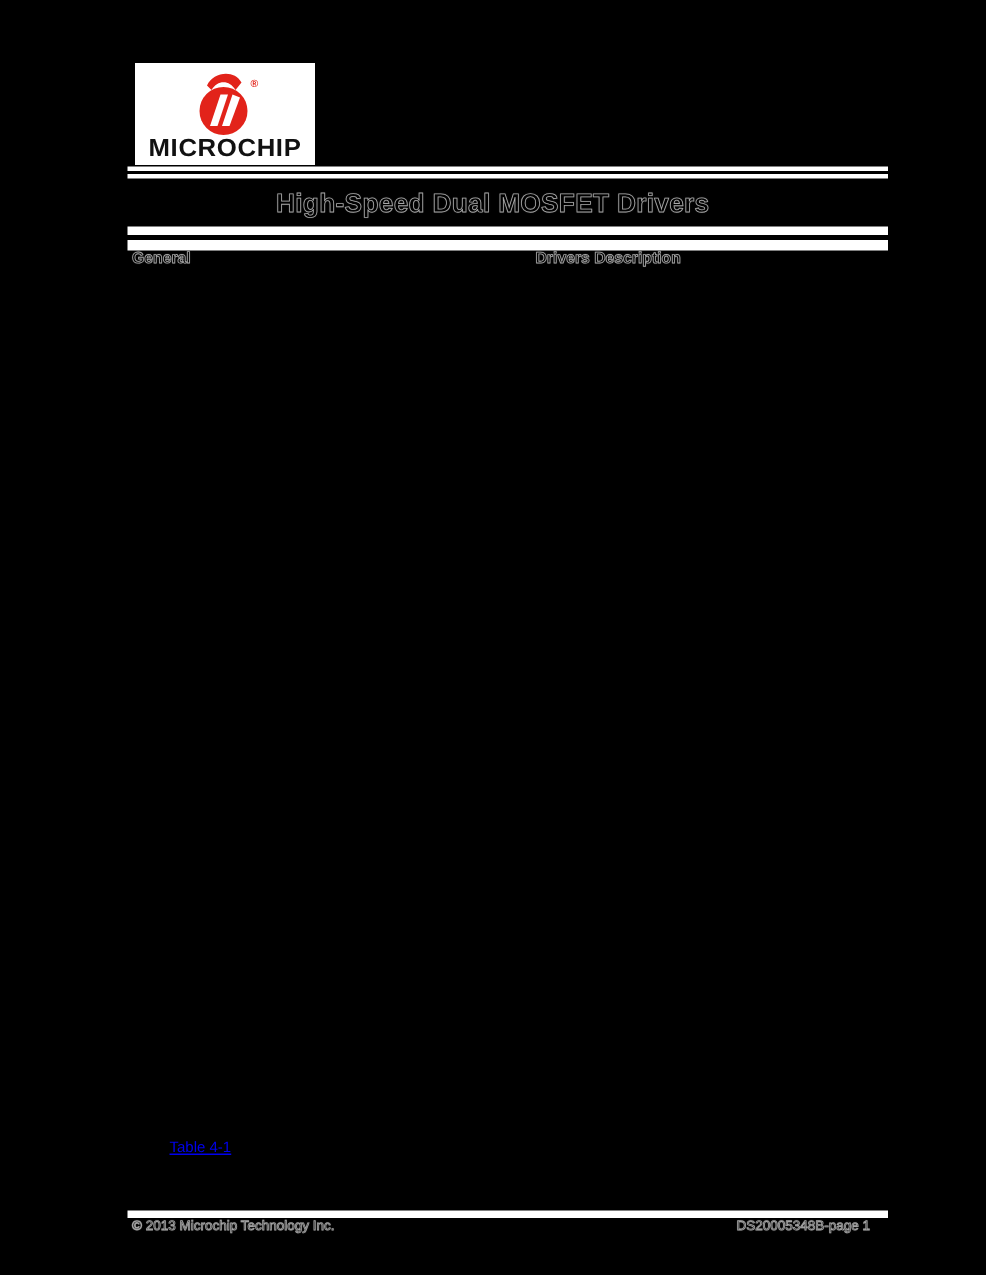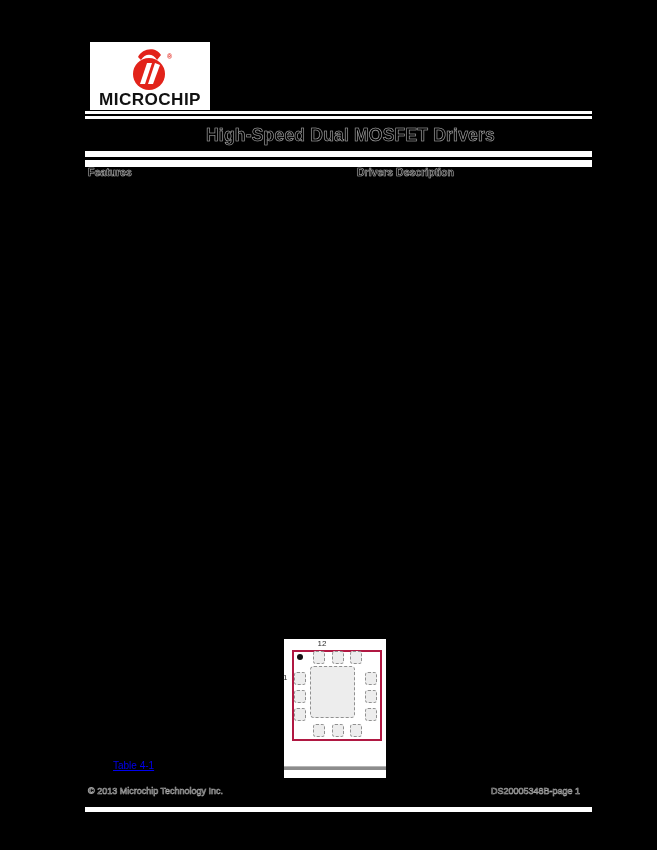--- a/index.html
+++ b/index.html
@@ -36,21 +36,21 @@
   }
 
   
   .ghost {
     color:#000;
     -webkit-text-stroke:0.55px rgba(255,255,255,0.62);
     text-shadow:0 0 1px rgba(255,255,255,0.35);
   }
 
   .doc-title {
-    position:absolute; left:97px; top:125px; width:507px; text-align:center;
+    position:absolute; left:75px; top:125px; width:507px; text-align:center;
     font-size:17.5px; font-weight:bold; letter-spacing:0.2px;
   }
   .col-heading { position:absolute; top:166px; font-size:10.5px; font-weight:bold; }
   .heading-features { left:88px; }
   .heading-gendesc  { left:357px; }
 
   
   .doclink {
     position:absolute; left:113px; top:760px; font-size:10px;
     color:#0000ee; text-decoration:underline; cursor:pointer;
@@ -85,21 +85,21 @@
     background:#ededed; border:1px dashed #909090; border-radius:4px;
     box-sizing:border-box;
   }
   .figure-bar {
     position:absolute; left:0; top:127px; width:102px; height:4px;
     background:linear-gradient(#b5b5b5 0 1px, #8c8c8c 1px 4px);
   }
 
   
   .footer-rule { position:absolute; left:85px; top:807px; width:507px; height:5px; background:#fff; }
-  .footer-text { position:absolute; top:786px; font-size:9px; }
+  .footer-text { position:absolute; top:812px; font-size:9px; }
   .footer-left  { left:88px; }
   .footer-right { right:65px; text-align:right; }
 </style>
 </head>
 <body>
 
 <div class="page">
 
   <div class="logo-box">
     <svg class="logo-svg" viewBox="0 0 44 46">
@@ -109,45 +109,23 @@
       <polygon points="21,38 28,17 33,19 26,38" fill="#ffffff"></polygon>
     </svg>
     <span class="logo-reg">®</span>
     <div class="logo-wordmark">MICROCHIP</div>
   </div>
 
   <div class="rule rule1"></div>
   <div class="doc-title ghost">High-Speed Dual MOSFET Drivers</div>
   <div class="rule rule2"></div>
 
-  <div class="col-heading heading-features ghost">Features</div>
+  <div class="col-heading heading-features ghost">General</div>
   <div class="col-heading heading-gendesc ghost">Drivers Description</div>
 
   <a class="doclink">Table 4-1</a>
 
-  <div class="figure">
-    <span class="pin-label pin-label-12">12</span>
-    <span class="pin-label pin-label-1">1</span>
-    <div class="pkg-outline"></div>
-    <div class="pin1-dot"></div>
-
-    <div class="pad t1"></div>
-    <div class="pad t2"></div>
-    <div class="pad t3"></div>
-    <div class="pad l1"></div>
-    <div class="pad l2"></div>
-    <div class="pad l3"></div>
-    <div class="pad r1"></div>
-    <div class="pad r2"></div>
-    <div class="pad r3"></div>
-    <div class="pad b1"></div>
-    <div class="pad b2"></div>
-    <div class="pad b3"></div>
-
-    <div class="center-pad"></div>
-    <div class="figure-bar"></div>
-  </div>
 
   <div class="footer-rule"></div>
   <div class="footer-text footer-left ghost">© 2013 Microchip Technology Inc.</div>
   <div class="footer-text footer-right ghost">DS20005348B-page 1</div>
 
 </div>
 
 </body></html>

